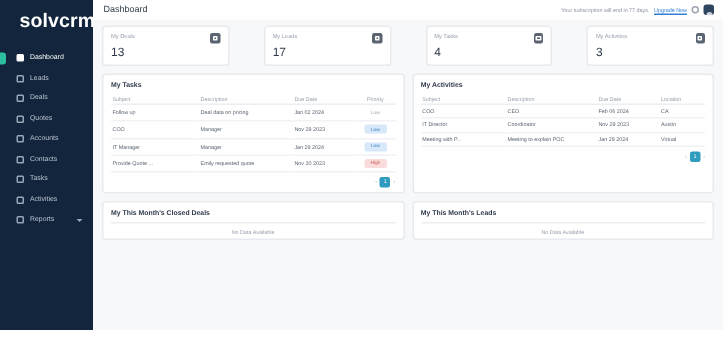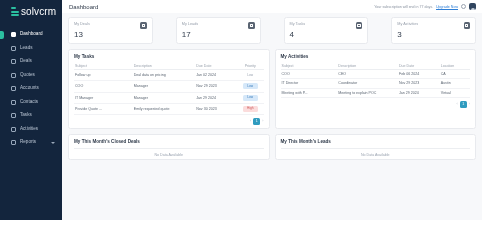--- a/index.html
+++ b/index.html
@@ -25,22 +25,22 @@
   .logo-mark {
     width: 8px; height: 9px;
     display: flex; flex-direction: column; justify-content: space-between;
   }
   .logo-mark i {
     display: block; height: 2px; width: 100%;
     background: #2bbfa0; border-radius: 1px;
   }
   .logo-mark i:nth-child(1) { width: 60%; }
   .logo-text {
-    color: #ffffff; font-size: 10px; letter-spacing: 0.1px;
-    font-weight: 400;
+    color: #ffffff; font-size: 13px; letter-spacing: 0.1px;
+    font-weight: 700;
   }
   .nav { margin-top: 5px; }
   .nav-item {
     position: relative;
     display: flex; align-items: center; gap: 4px;
     height: 13.5px;
     padding-left: 11px;
     color: #b9c4d2;
     font-size: 4.6px;
     white-space: nowrap;

